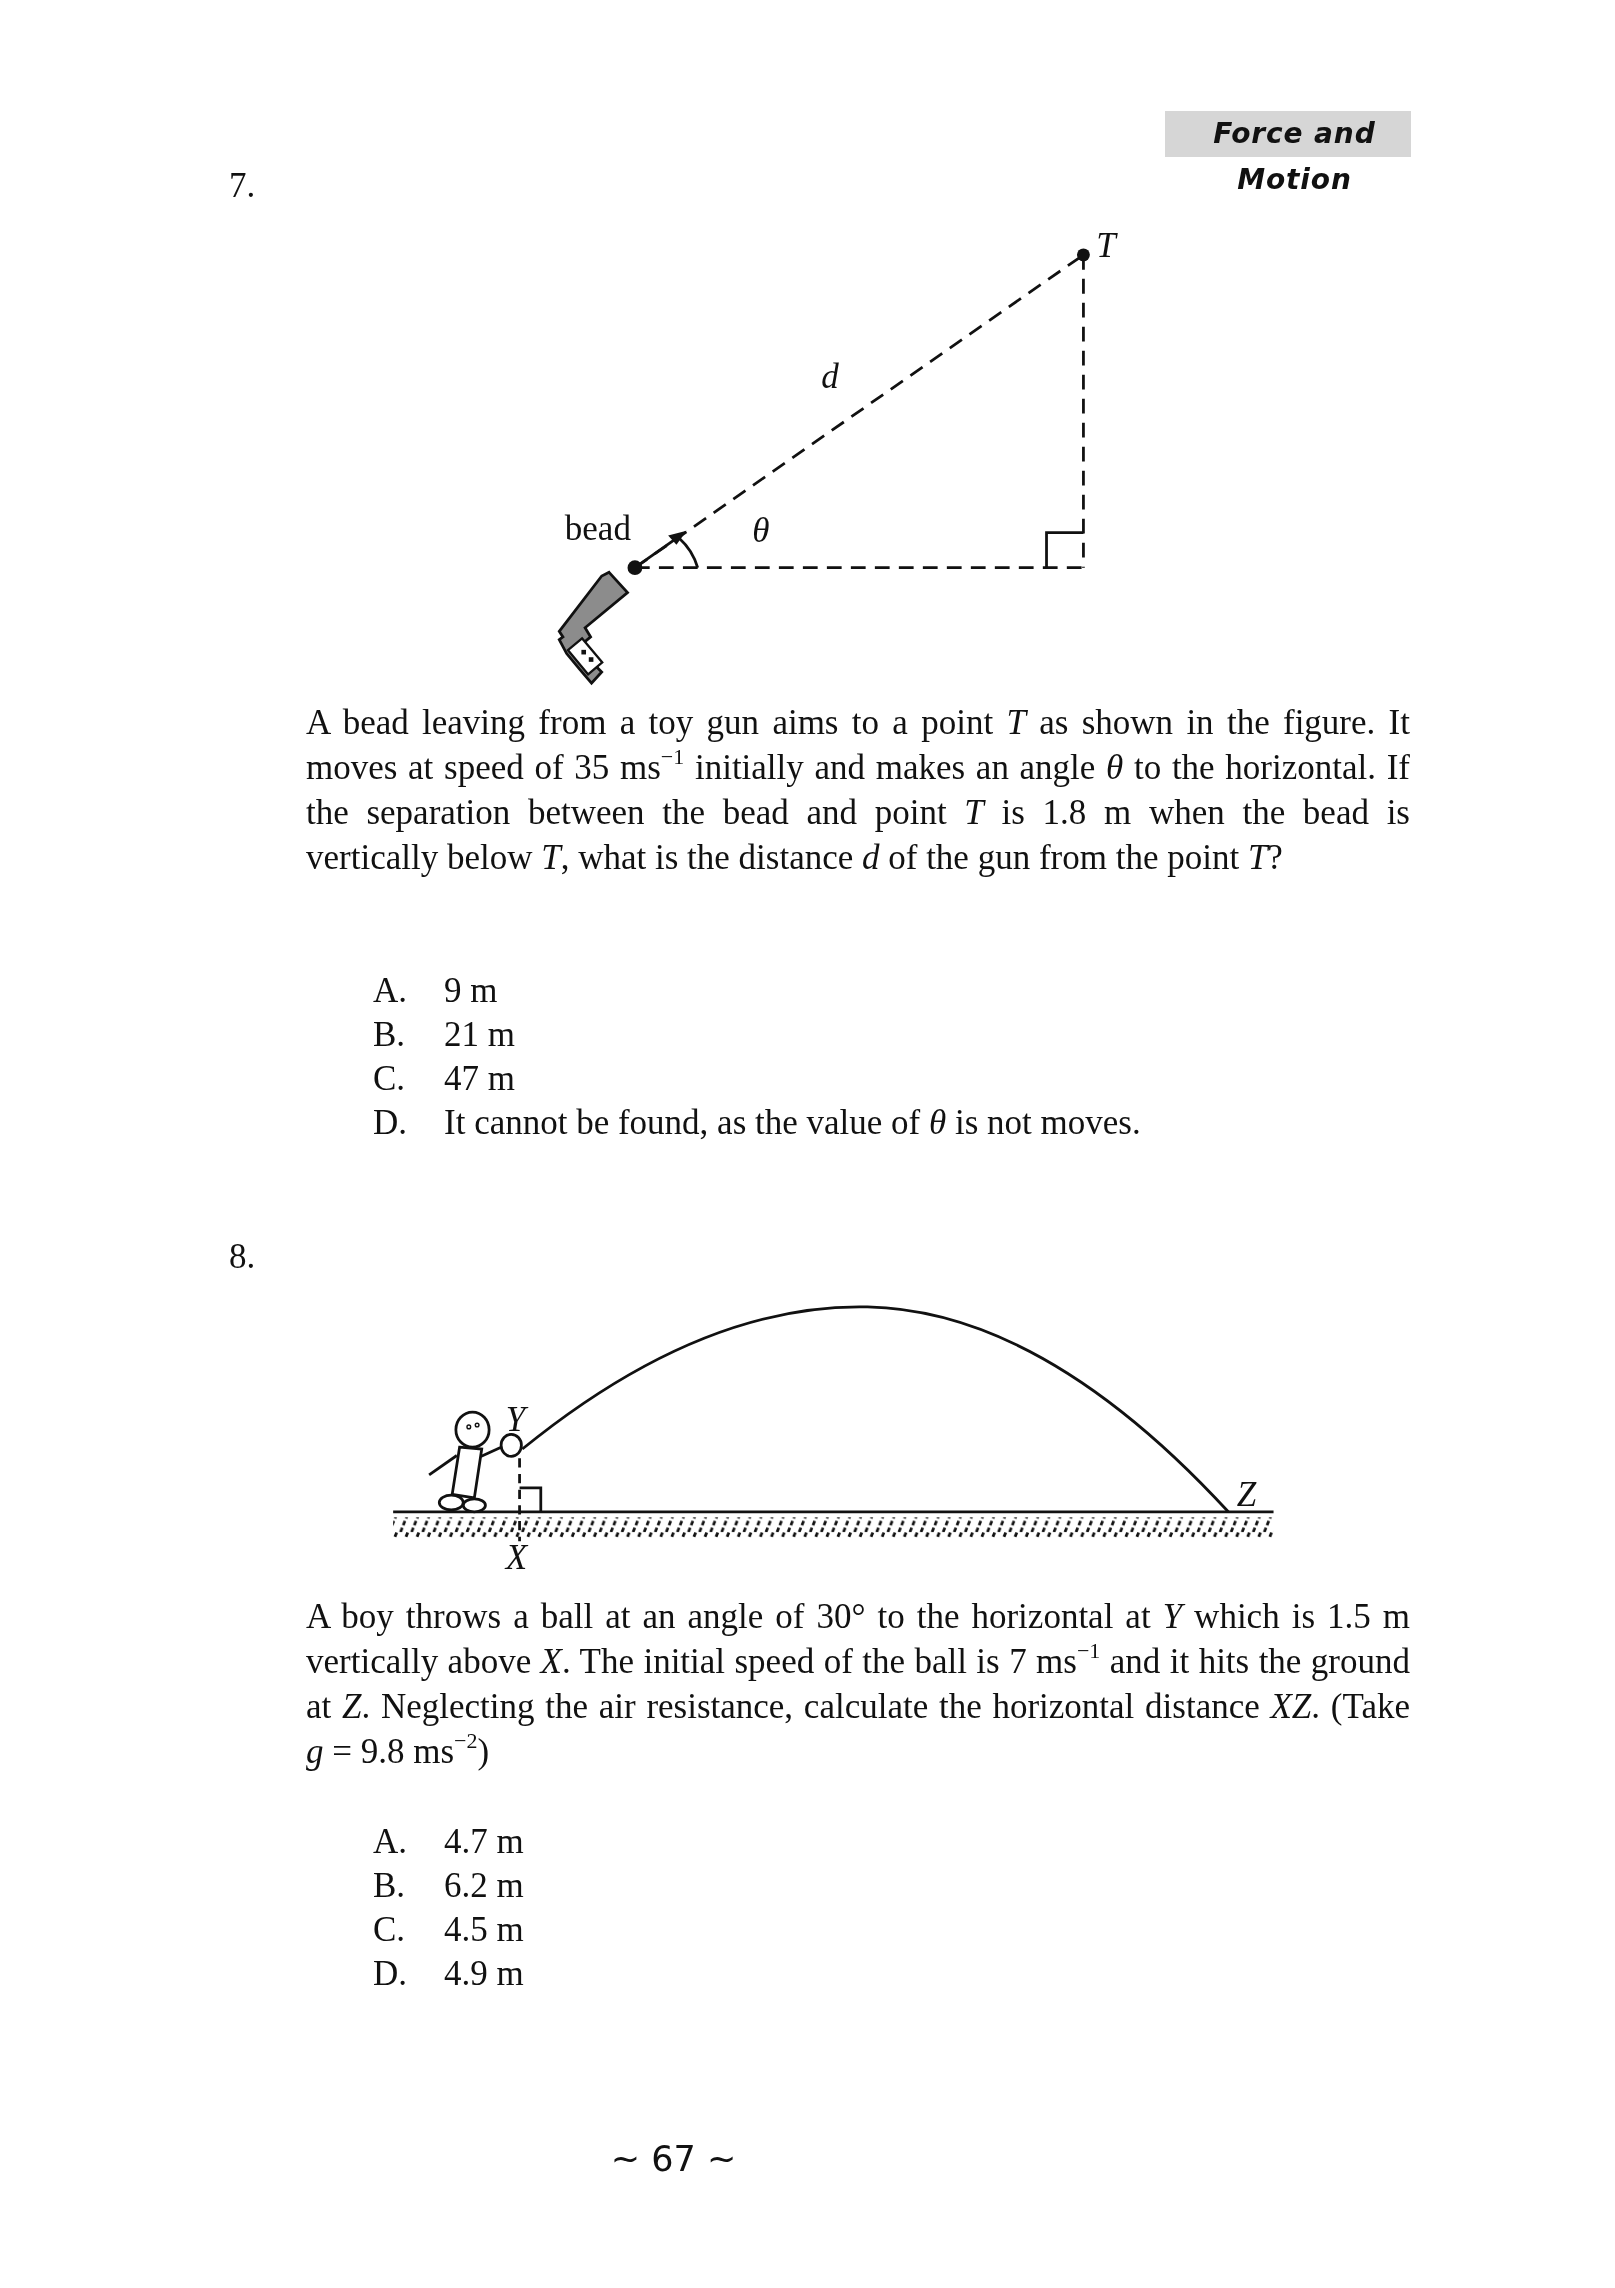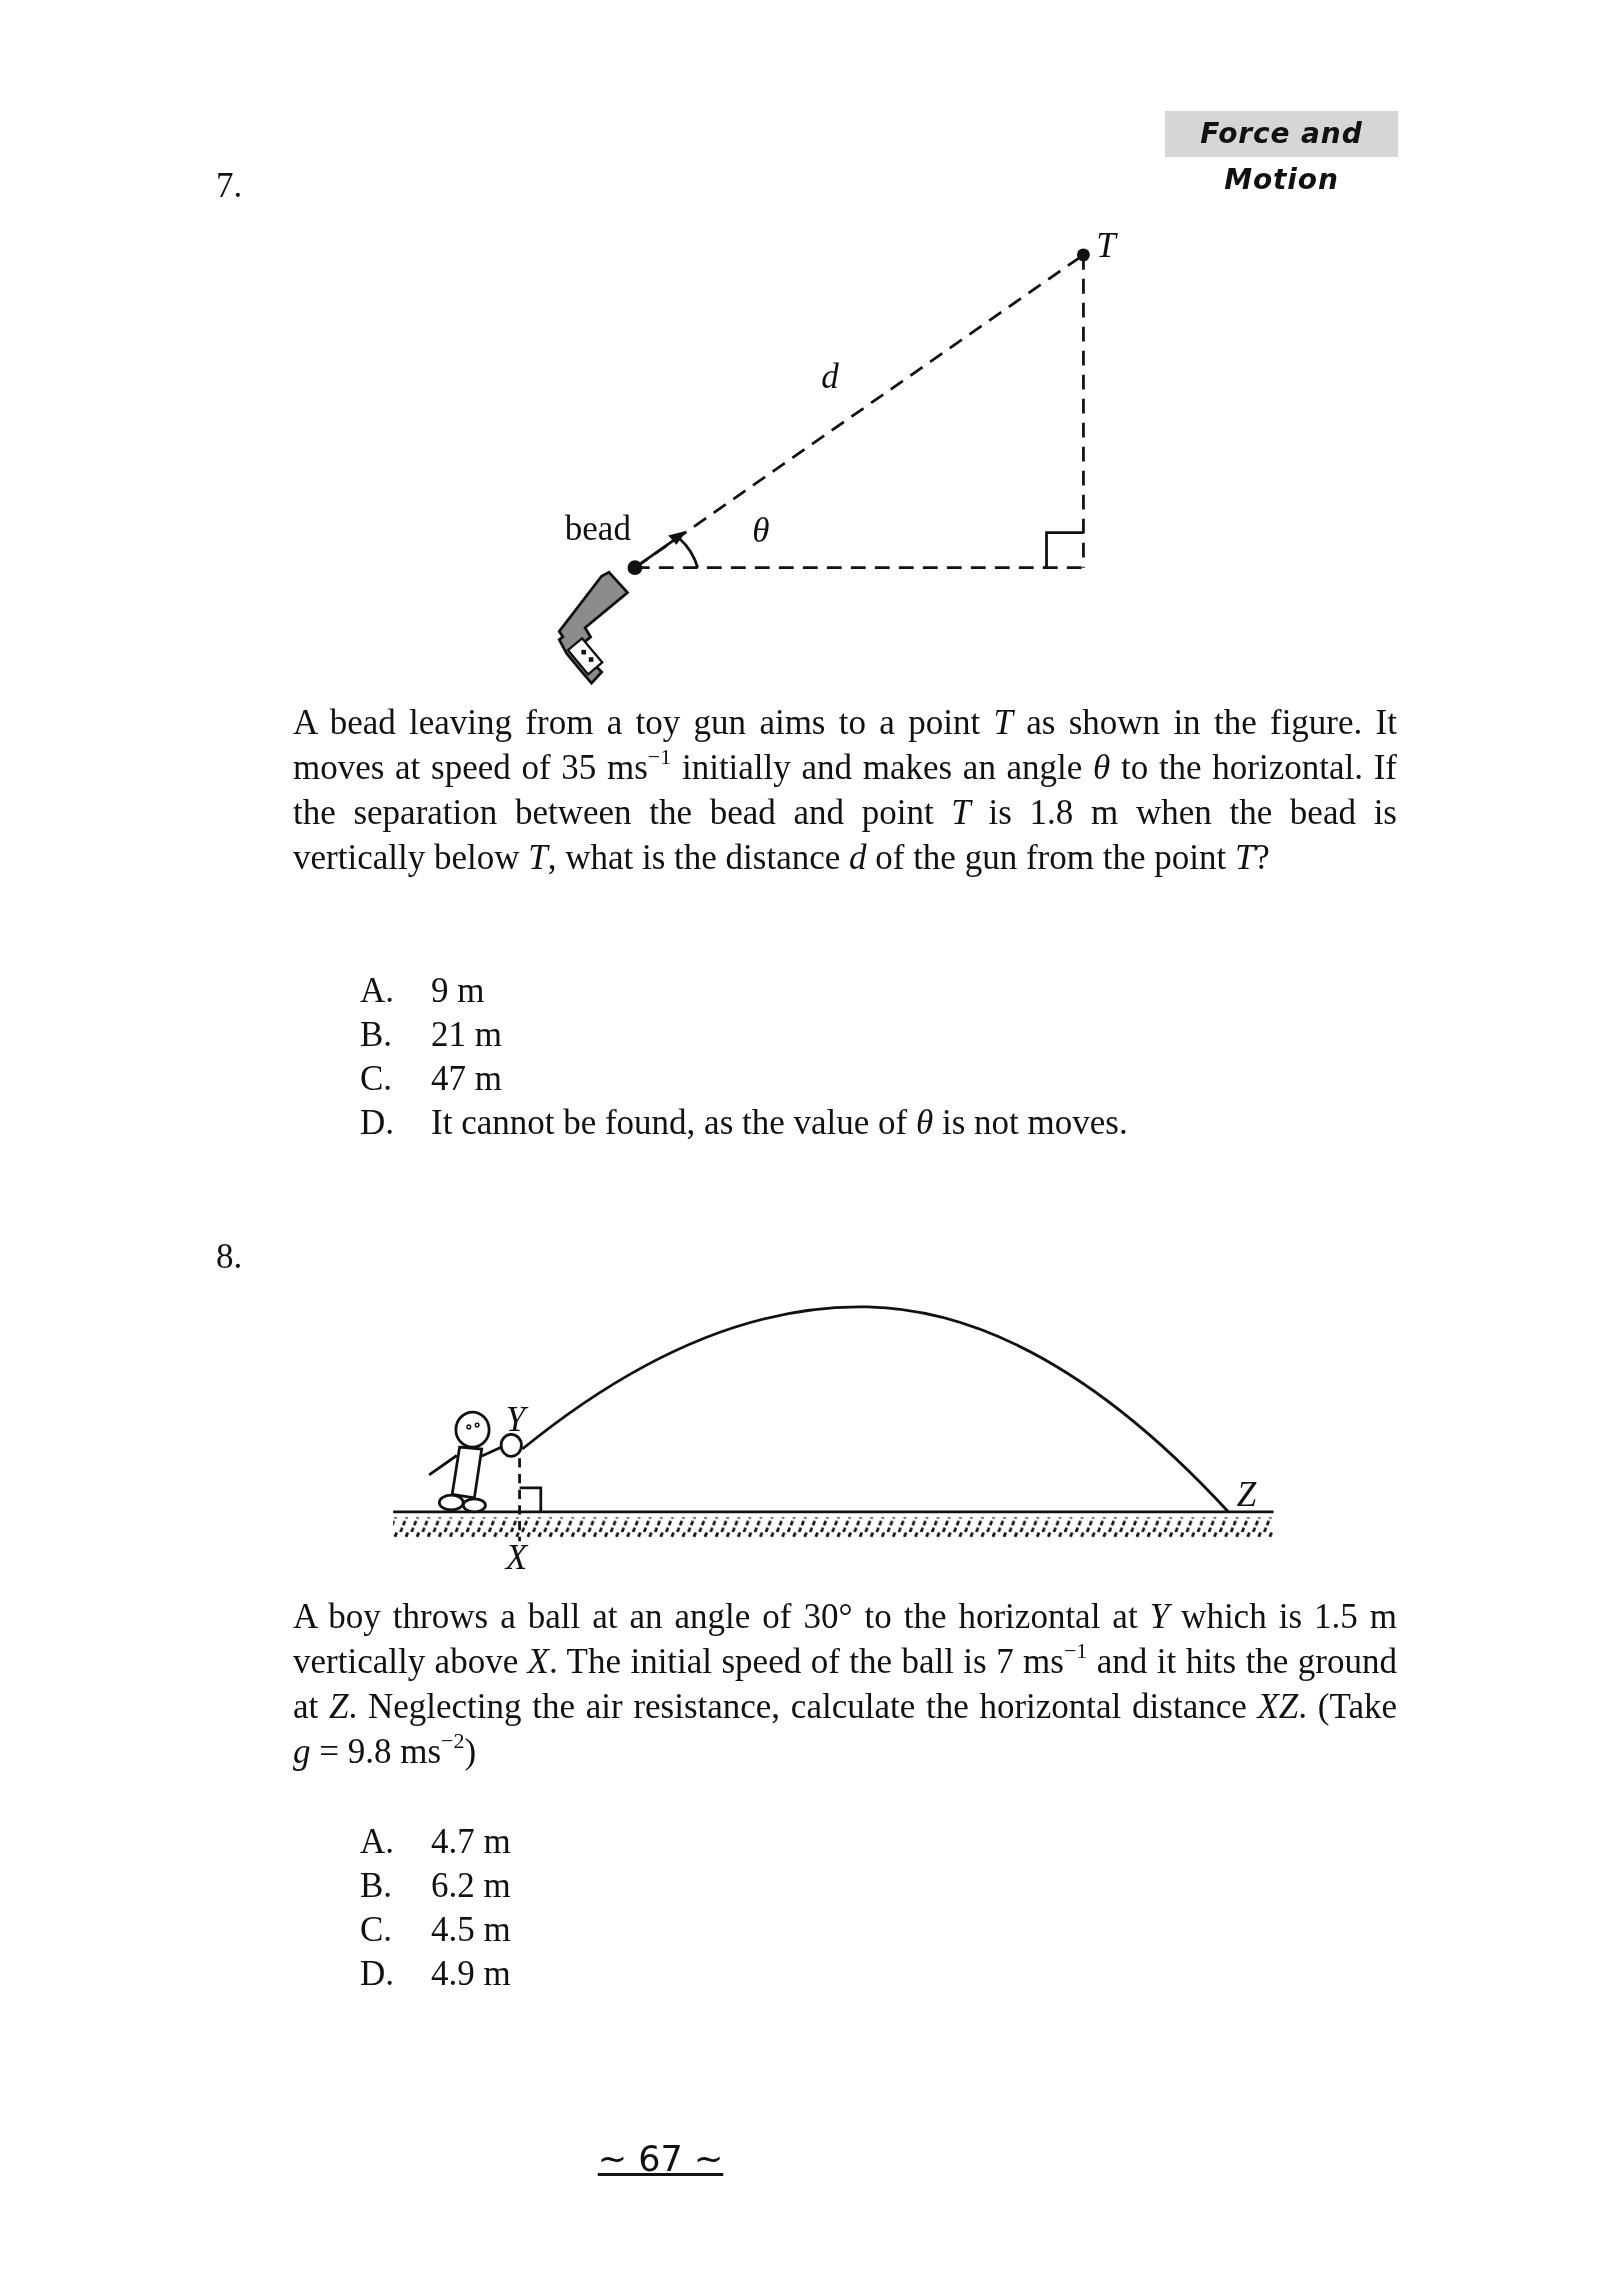--- a/index.html
+++ b/index.html
@@ -1,31 +1,31 @@
 <!DOCTYPE html>
 <html style="font-size:14.8px"><head>
 <meta charset="utf-8">
 <style>
   html, body { margin: 0; padding: 0; background: #ffffff; }
   body { width: 1615px; height: 2289px; position: relative; overflow: hidden;
          font-family: "Liberation Serif", serif; color: #111; }
-  .abs { position: absolute; }
+  .abs { position: absolute; padding-left: 13px; }
   .header-tag { left: 1165px; top: 111px; width: 233px; height: 46px; background: #d6d6d6;
                 font-family: "DejaVu Sans", sans-serif; font-style: italic; font-weight: bold;
                 font-size: 28px; line-height: 46px; text-align: center; letter-spacing: 0.9px; color: #111; }
   .qnum { font-size: 35px; }
   .para { left: 293px; width: 1104px; font-size: 35px; line-height: 45px; text-align: justify;
           text-align-last: left; }
   .para i { font-style: italic; }
   sup { font-size: 22px; line-height: 0; vertical-align: 14.8px; }
   .opts { left: 360px; font-size: 35px; line-height: 44px; }
   .opt { display: flex; }
   .opt .lt { width: 71px; }
   .page-num { left: 0; width: 1321px; top: 2139px; text-align: center;
-              font-family: "DejaVu Sans", sans-serif; font-size: 35px; text-decoration: underline; }
+              font-family: "DejaVu Sans", sans-serif; font-size: 35px; }
   svg { position: absolute; left: 0; top: 0; }
   .lbl { font-family: "Liberation Serif", serif; font-size: 38px; fill: #111; }
   .lbl-i { font-family: "Liberation Serif", serif; font-style: italic; font-size: 38px; fill: #111; }
 </style>
 </head>
 <body>
 
 <div class="abs header-tag">Force and Motion</div>
 
 <div class="abs qnum" style="left:216px; top:166px;">7.</div>

